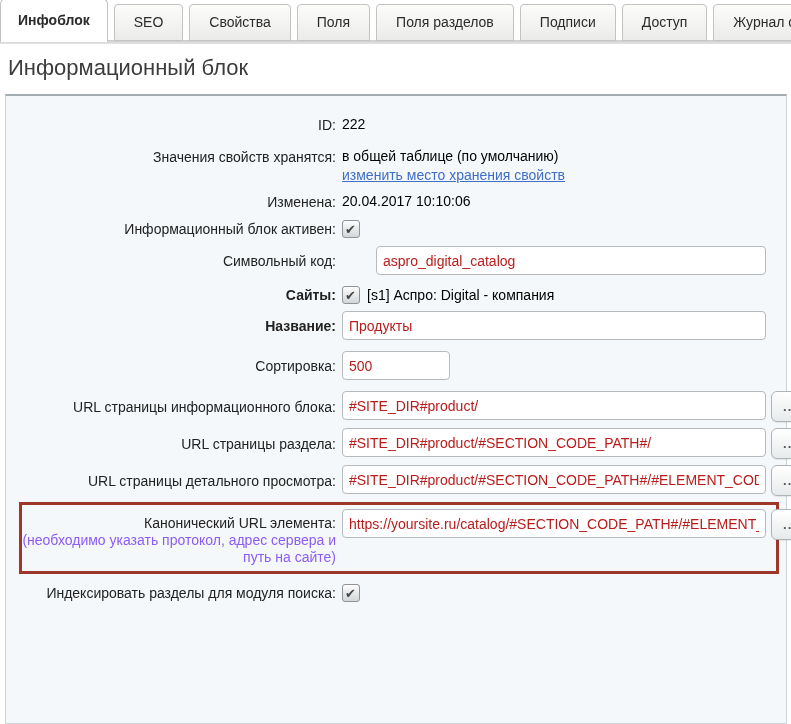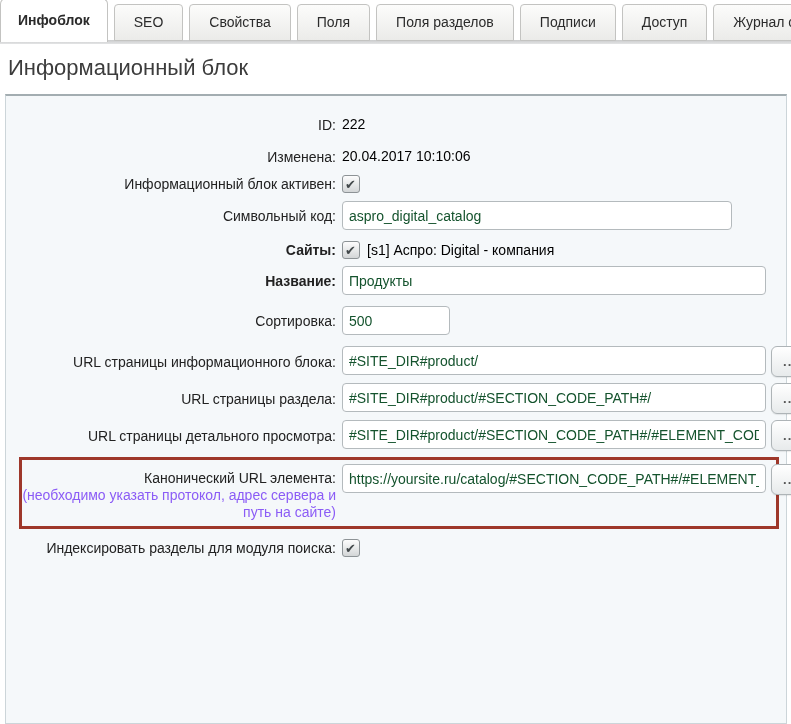--- a/index.html
+++ b/index.html
@@ -38,21 +38,21 @@
   .row.cbrow{align-items:center;margin-bottom:12px;}
   .row.cbrow .label{padding-top:0;}
   .row.cbrow .ctrl{display:flex;align-items:center;gap:7px;}
   .row.urlrow{margin-bottom:6px;}
   .row.urlrow .label{align-self:center;}
   .row.urlrow .ctrl{display:flex;flex-direction:row;gap:5px;}
   
   input[type=text]{
     box-sizing:border-box;height:29px;border:1px solid #b4babd;border-radius:4px;
     background:#fff;padding:0 6px;font-family:"Liberation Sans",sans-serif;
-    font-size:14px;color:#14532d;outline:none;
+    font-size:14px;color:#b91c1c;outline:none;
   }
   .w-wide{width:424px;}
   .w-code{width:390px;}
   .w-sort{width:108px;}
   
   .dots{
     box-sizing:border-box;width:38px;height:31px;border:1px solid #aeb4b7;border-radius:6px;
     background:linear-gradient(#ffffff,#e7eaeb);color:#555;font-size:13px;font-weight:bold;
     letter-spacing:1px;cursor:pointer;box-shadow:0 1px 1px rgba(0,0,0,.08);
     font-family:"Liberation Sans",sans-serif;line-height:1;
@@ -94,34 +94,41 @@
 
 <h1>Информационный блок</h1>
 
 <div class="panel">
 
   <div class="row">
     <div class="label">ID:</div>
     <div class="ctrl">222</div>
   </div>
 
+  <div class="row" style="margin-bottom:9px;">
+    <div class="label">Значения свойств хранятся:</div>
+    <div class="ctrl">
+      <div>в общей таблице (по умолчанию)</div>
+      <div class="val2"><a class="lnk">изменить место хранения свойств</a></div>
+    </div>
+  </div>
 
   <div class="row" style="margin-bottom:9px;">
     <div class="label">Изменена:</div>
     <div class="ctrl">20.04.2017 10:10:06</div>
   </div>
 
   <div class="row cbrow" style="margin-bottom:8px;">
     <div class="label">Информационный блок активен:</div>
     <div class="ctrl">
       <span class="cb" data-checked="true"></span>
     </div>
   </div>
 
-  <div class="row inputrow" style="margin-bottom:11px;">
+  <div class="row inputrow" style="margin-bottom:11px;gap:34px;">
     <div class="label">Символьный код:</div>
     <div class="ctrl">
       <input type="text" class="w-code" value="aspro_digital_catalog" style="">
     </div>
   </div>
 
   <div class="row cbrow" style="margin-bottom:7px;">
     <div class="label b">Сайты:</div>
     <div class="ctrl">
       <span class="cb" data-checked="true"></span>

